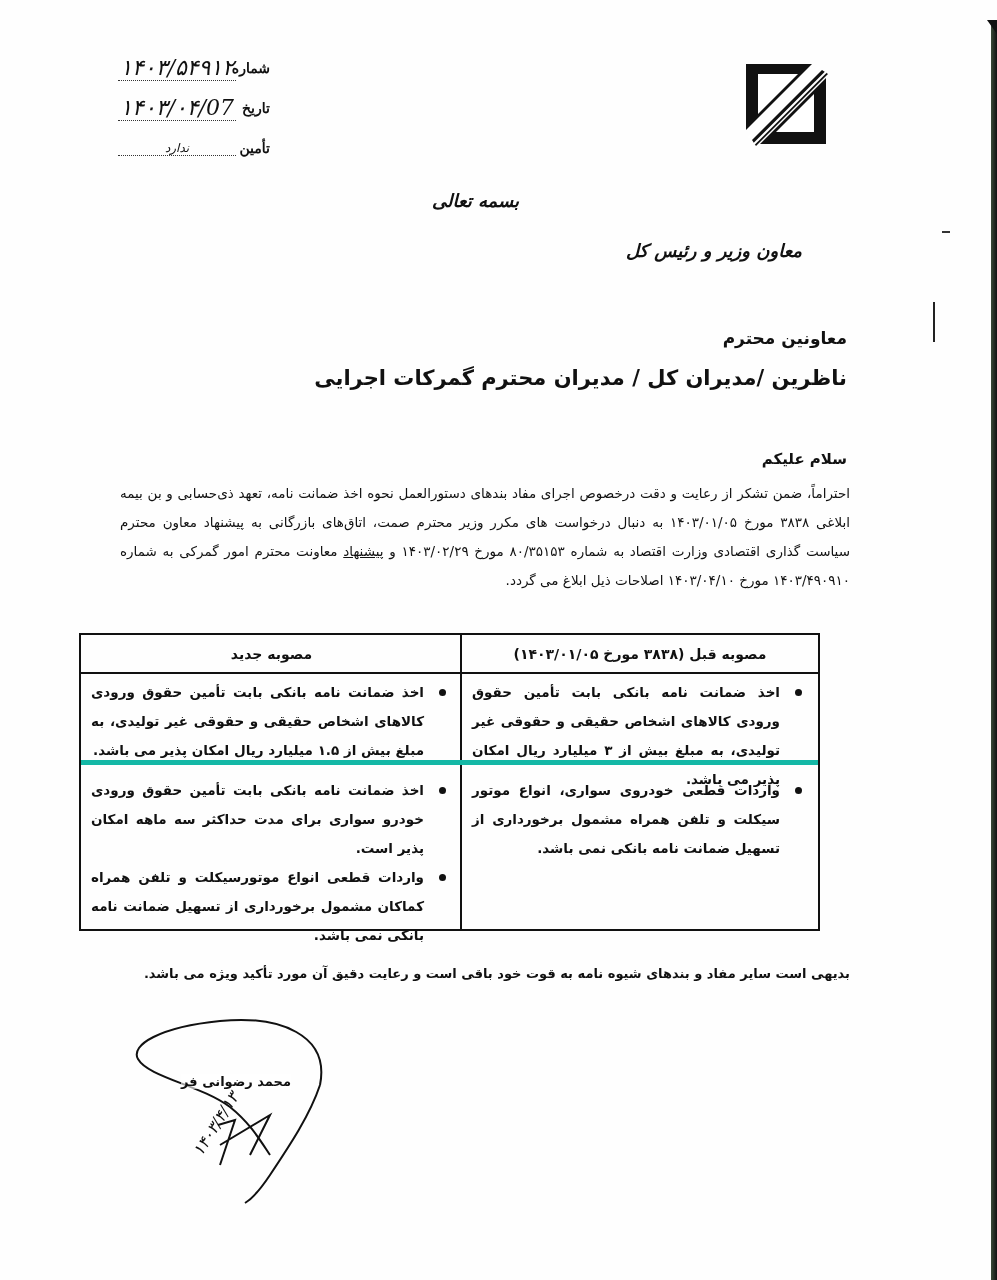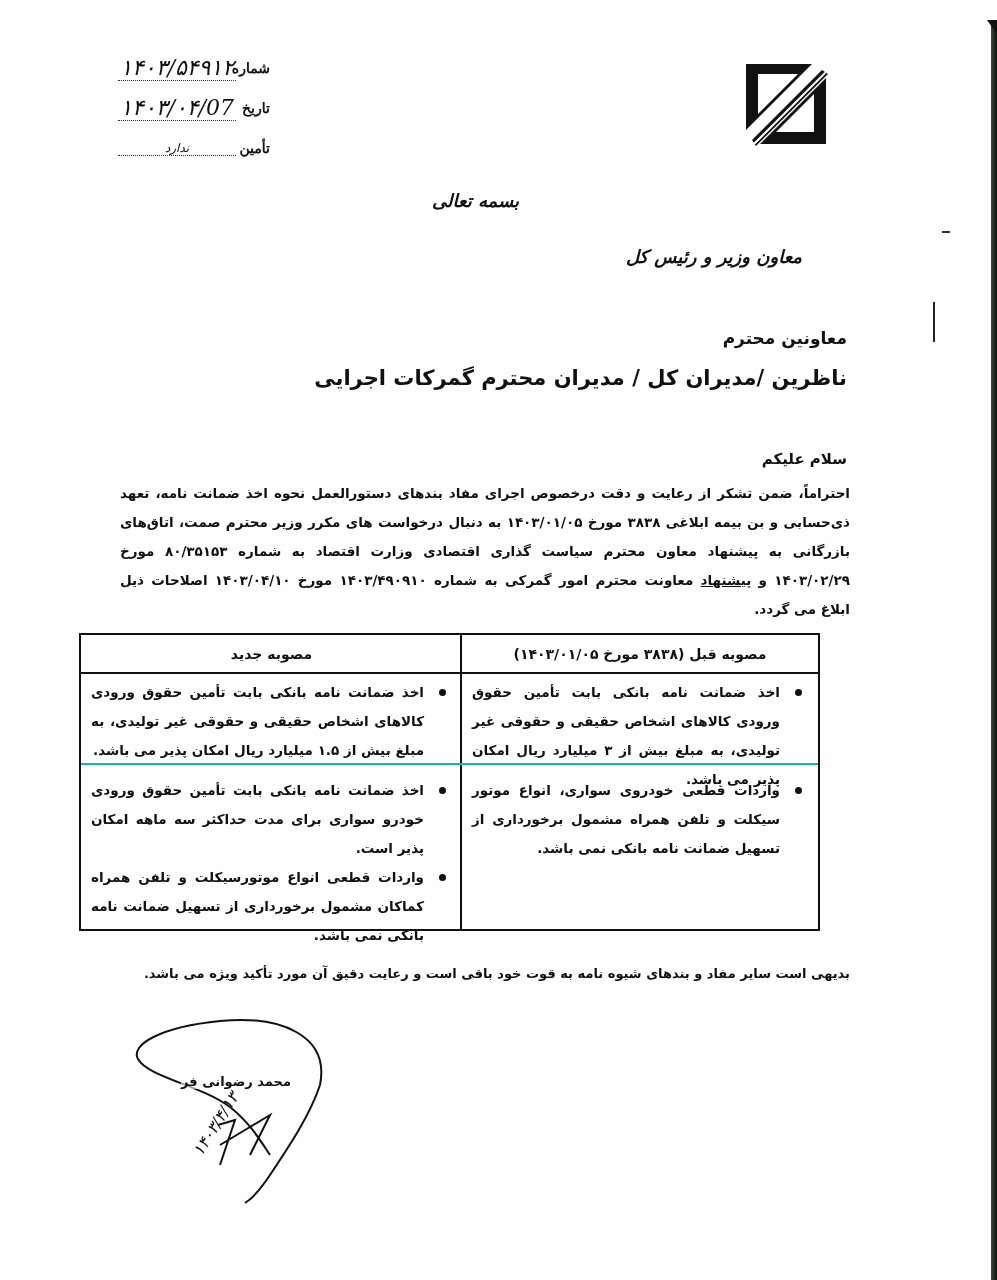--- a/index.html
+++ b/index.html
@@ -22,43 +22,43 @@
   .meta-row { position:relative; height:40px; display:flex; align-items:center; gap:6px; }
   .meta-label { font-family:"DejaVu Serif", serif; font-weight:bold; font-size:14px; width:28px; text-align:center; }
   .meta-value { font-family:"DejaVu Serif", serif; font-size:22px; font-style:italic; letter-spacing:1px;
     border-bottom:1px dotted #333; padding:0 2px; direction:ltr;margin-left:48px; }
   .meta-row.attach .meta-value { font-size:12px; letter-spacing:0; width:120px; text-align:center; }
 
   
   .logo { position:absolute; left:742px; top:60px; width:88px; height:88px; }
   .org-name { position:absolute; right:185px; top:183px; font-family:"DejaVu Serif", serif;
     font-weight:bold; font-style:italic; font-size:22px; direction:rtl; white-space:nowrap; }
-  .org-sub { position:absolute; right:195px; top:246px; font-family:"DejaVu Serif", serif;
+  .org-sub { position:absolute; right:195px; top:240px; font-family:"DejaVu Serif", serif;
     font-weight:bold; font-style:italic; font-size:18px; direction:rtl; white-space:nowrap; }
   .basmala { position:absolute; left:432px; top:190px; font-family:"DejaVu Serif", serif;
     font-weight:bold; font-style:italic; font-size:18px; direction:rtl; }
 
   
   .recipient-1 { position:absolute; right:150px; top:328px; font-weight:bold; font-size:17px; direction:rtl; }
   .recipient-2 { position:absolute; right:150px; top:366px; font-weight:bold; font-size:21px; direction:rtl; }
   .greeting { position:absolute; right:150px; top:450px; font-weight:bold; font-size:15px; direction:rtl; }
 
   .body-para { position:absolute; left:120px; width:730px; top:479px; direction:rtl; text-align:justify;
-    font-weight:bold; font-size:13.5px; line-height:29px; }
+    font-weight:normal; font-size:13.5px; line-height:29px; }
   .body-para .u { text-decoration:underline; }
 
   
   .ctable { position:absolute; left:79px; top:633px; width:741px; height:298px;
     border:2px solid #111; box-sizing:border-box; direction:rtl; }
   .col { position:absolute; top:0; bottom:0; }
   .col.old { right:0; width:356px; border-left:2px solid #111; }
   .col.new { left:0; width:381px; }
   .th { height:37px; border-bottom:2px solid #111; display:flex; align-items:center; justify-content:center;
     font-weight:bold; font-size:14px; }
-  .cell { position:relative; border-bottom:2px solid #14b8a6; box-sizing:border-box; padding:4px 12px 4px 10px; }
+  .cell { position:relative; border-bottom:5px solid #14b8a6; box-sizing:border-box; padding:4px 12px 4px 10px; }
   .cell:last-child { border-bottom:none;margin-top:7px; }
   .cell.r1 { height:91px; }
   .cell.r2 { height:166px; }
   .bullet-item { position:relative; padding-right:26px; font-weight:bold; font-size:13.5px; line-height:29px;
     text-align:justify; }
   .bullet-dot { position:absolute; right:4px; top:11px; width:7px; height:7px; border-radius:50%; background:#111; }
 
   .closing { position:absolute; left:120px; width:730px; top:966px; direction:rtl; font-weight:bold;
     font-size:13px; text-align:right; white-space:nowrap; }
 

